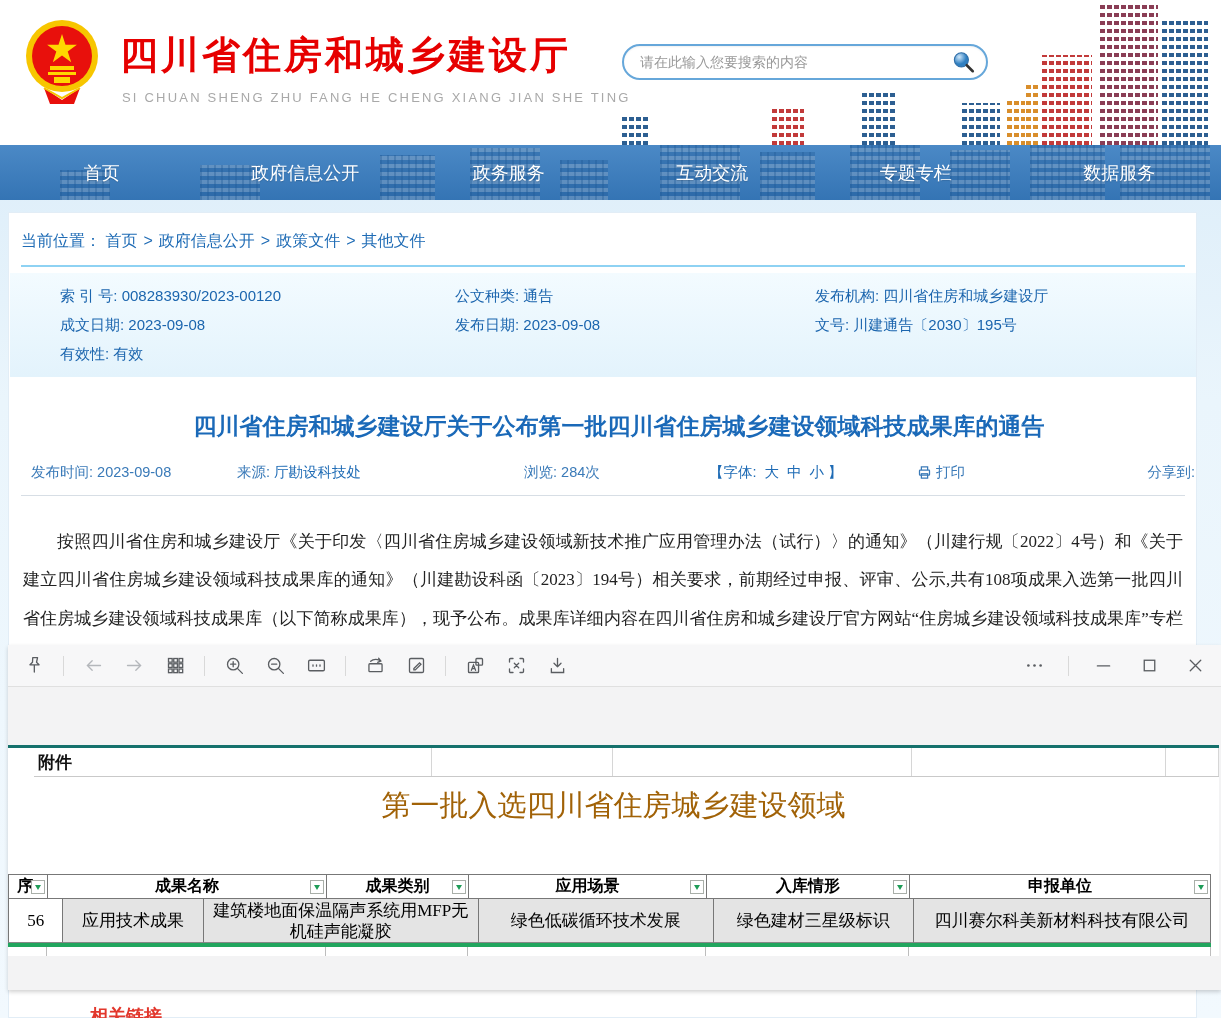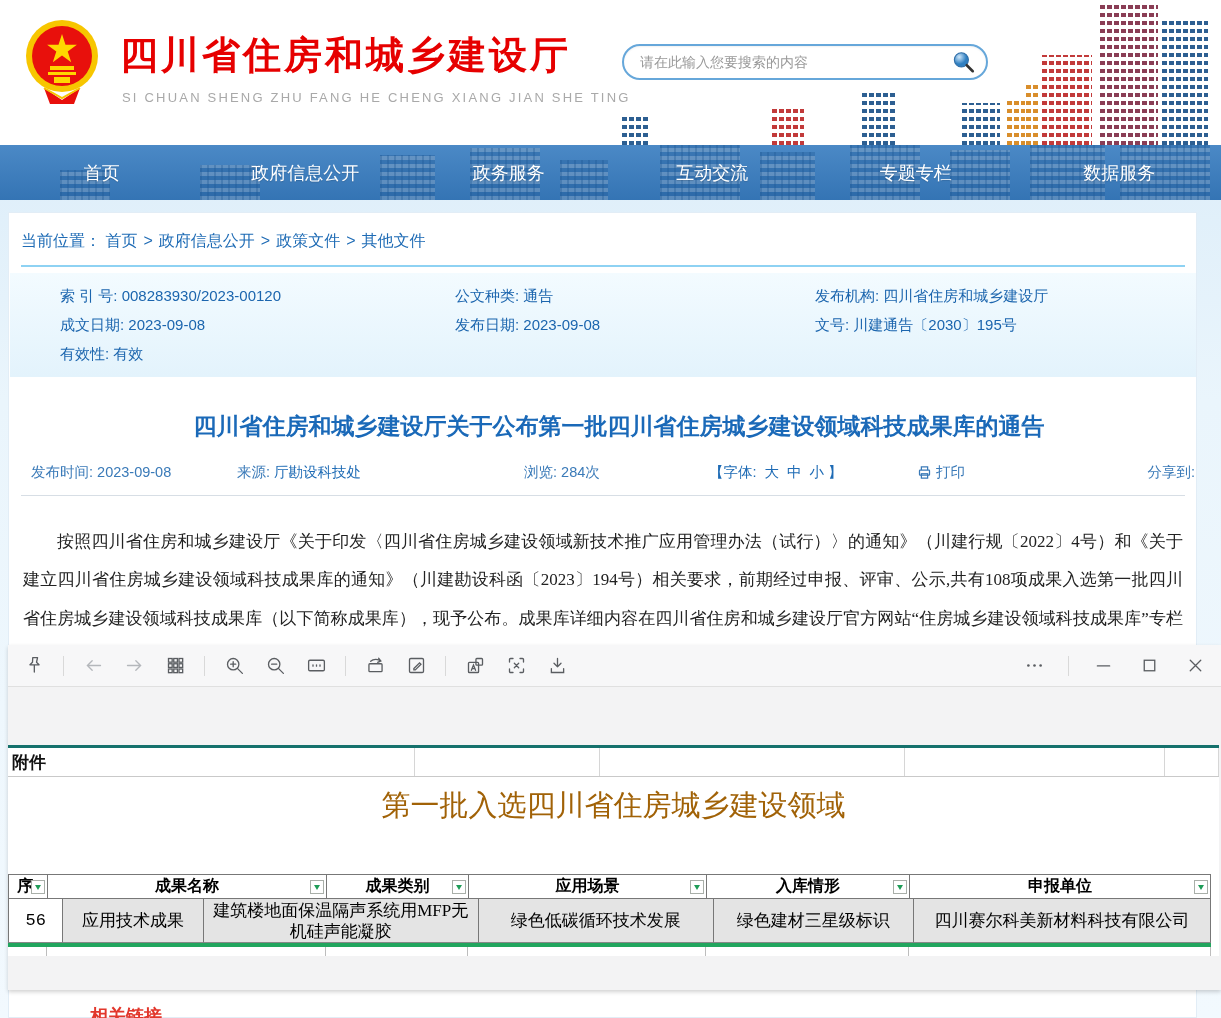--- a/index.html
+++ b/index.html
@@ -52,21 +52,21 @@
   .viewer { position:absolute; left:8px; top:645px; width:1213px; height:345px; background:#f3f3f4; box-shadow:0 2px 4px rgba(0,0,0,.18); }
   .toolbar { position:absolute; left:0; top:0; width:100%; height:42px; background:#f7f7f8; border-bottom:1px solid #e0e0e0; display:flex; align-items:center; padding:0 14px; }
   .tb-left { display:flex; align-items:center; gap:17px; }
   .tb-right { margin-left:auto; display:flex; align-items:center; gap:22px; }
   .tb-btn { width:24px; height:24px; display:flex; align-items:center; justify-content:center; color:#5a5d61; cursor:pointer; }
   .tb-btn.disabled { color:#b4b7bb; }
   .tb-btn svg { width:21px; height:21px; }
   .tb-divider { width:1px; height:20px; background:#d9d9d9; }
 
   .page { position:absolute; left:0; top:100px; width:1211px; background:#ffffff; border-top:3px solid #15716c; }
-  .xl-row { display:flex; }
+  .xl-row { display:flex;margin-left:26px; }
   .attach-row { height:29px; border-bottom:1px solid #c9c9c9; }
   .attach-row .c { border-right:1px solid #d6d6d6; height:100%; }
   .attach-label { font-weight:bold; font-size:17px; padding:3px 0 0 4px; color:#111; }
   .doc-title { height:97px; text-align:center; font-family:"Liberation Serif", serif; font-size:29px; color:#a16207; line-height:45px; padding-top:6px; }
 
   .tbl { width:1203px; }
   .tbl .hrow { display:flex; height:25px; border-top:1px solid #777; }
   .tbl .hcell { position:relative; border-left:1px solid #777; border-bottom:1px solid #777; font-weight:bold; font-size:16px; display:flex; align-items:center; justify-content:center; background:#fff; }
   .tbl .hcell:last-child { border-right:1px solid #777; }
   .fbtn { position:absolute; right:2px; top:50%; transform:translateY(-50%); width:14px; height:14px; background:#fff; border:1px solid #a9afa9; display:flex; align-items:center; justify-content:center; cursor:pointer; }
@@ -333,21 +333,21 @@
               <span>入库情形</span>
               <span class="fbtn"></span>
             </div>
             <div class="hcell" style="width: 302px;">
               <span>申报单位</span>
               <span class="fbtn"></span>
             </div>
           </div>
         <div id="tbl-body">
             <div class="drow">
-              <div class="dcell" style="width: 55px; font-family: Liberation Mono, monospace;">56</div>
+              <div class="dcell" style="width: 55px;">56</div>
               <div class="dcell" style="width: 142px;">应用技术成果</div>
               <div class="dcell" style="width: 279px;">建筑楼地面保温隔声系统用MFP无机硅声能凝胶</div>
               <div class="dcell" style="width: 238px;">绿色低碳循环技术发展</div>
               <div class="dcell" style="width: 203px;">绿色建材三星级标识</div>
               <div class="dcell" style="width: 302px;">四川赛尔科美新材料科技有限公司</div>
             </div>
           </div>
       </div>
       <div class="green-bar"></div>
       <div class="stub-row" id="stub-row">

